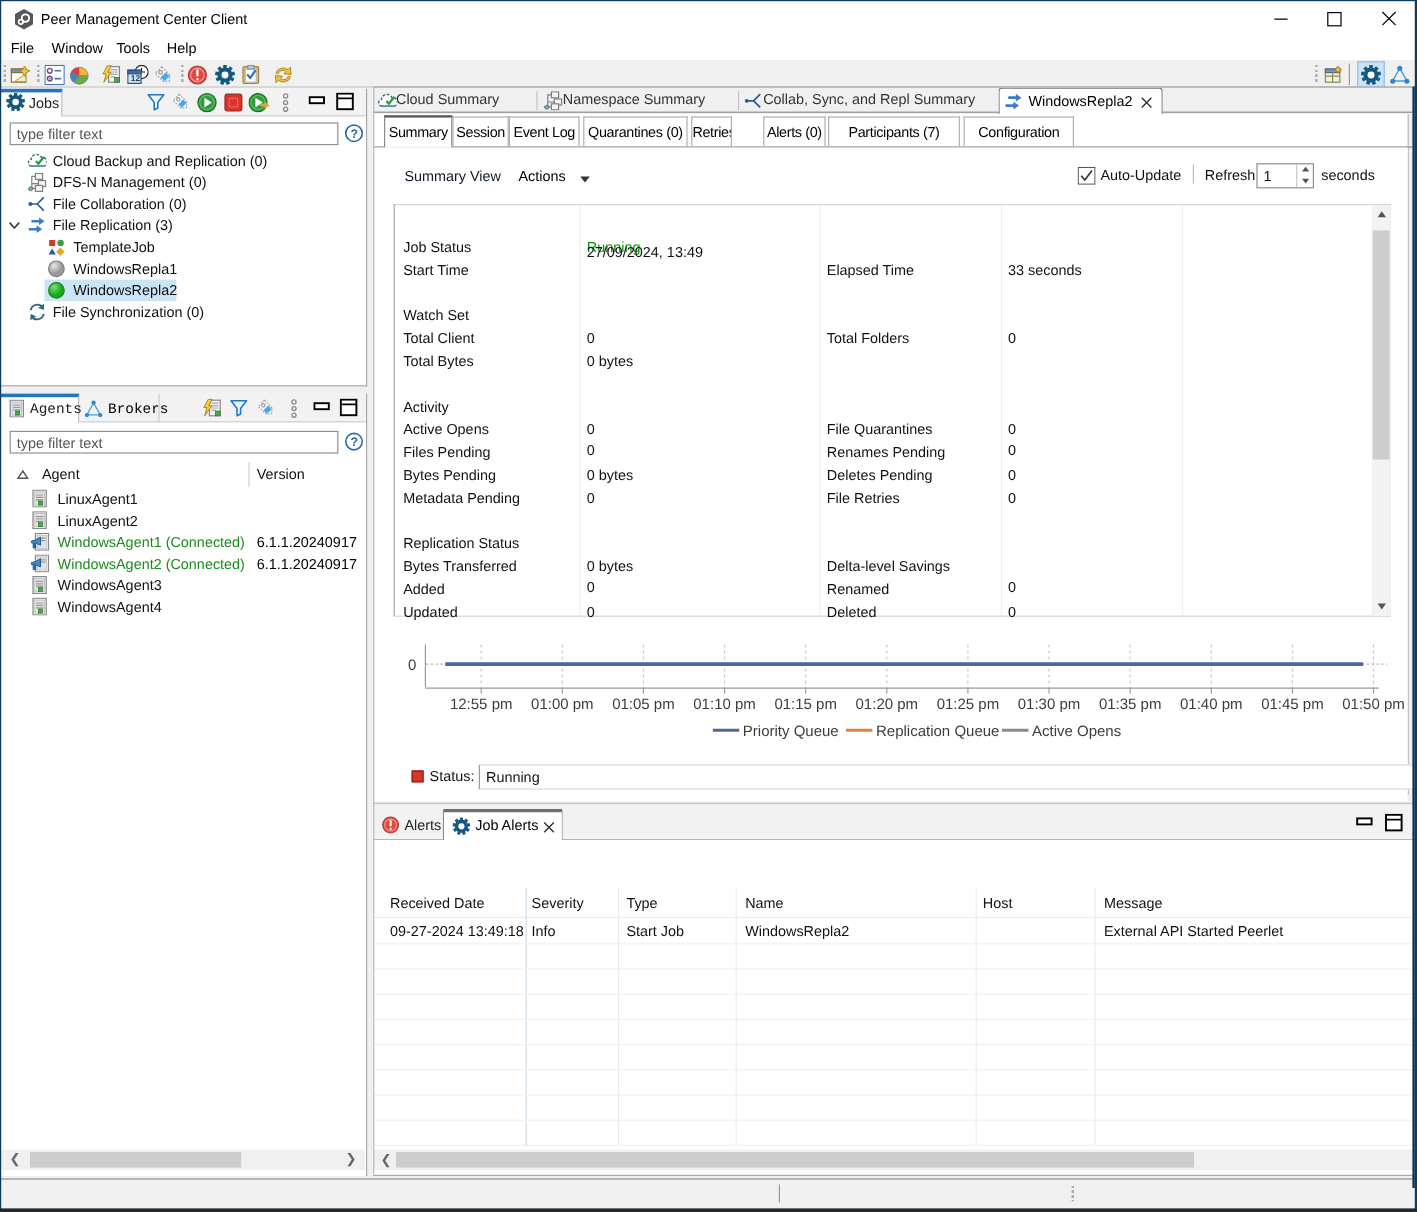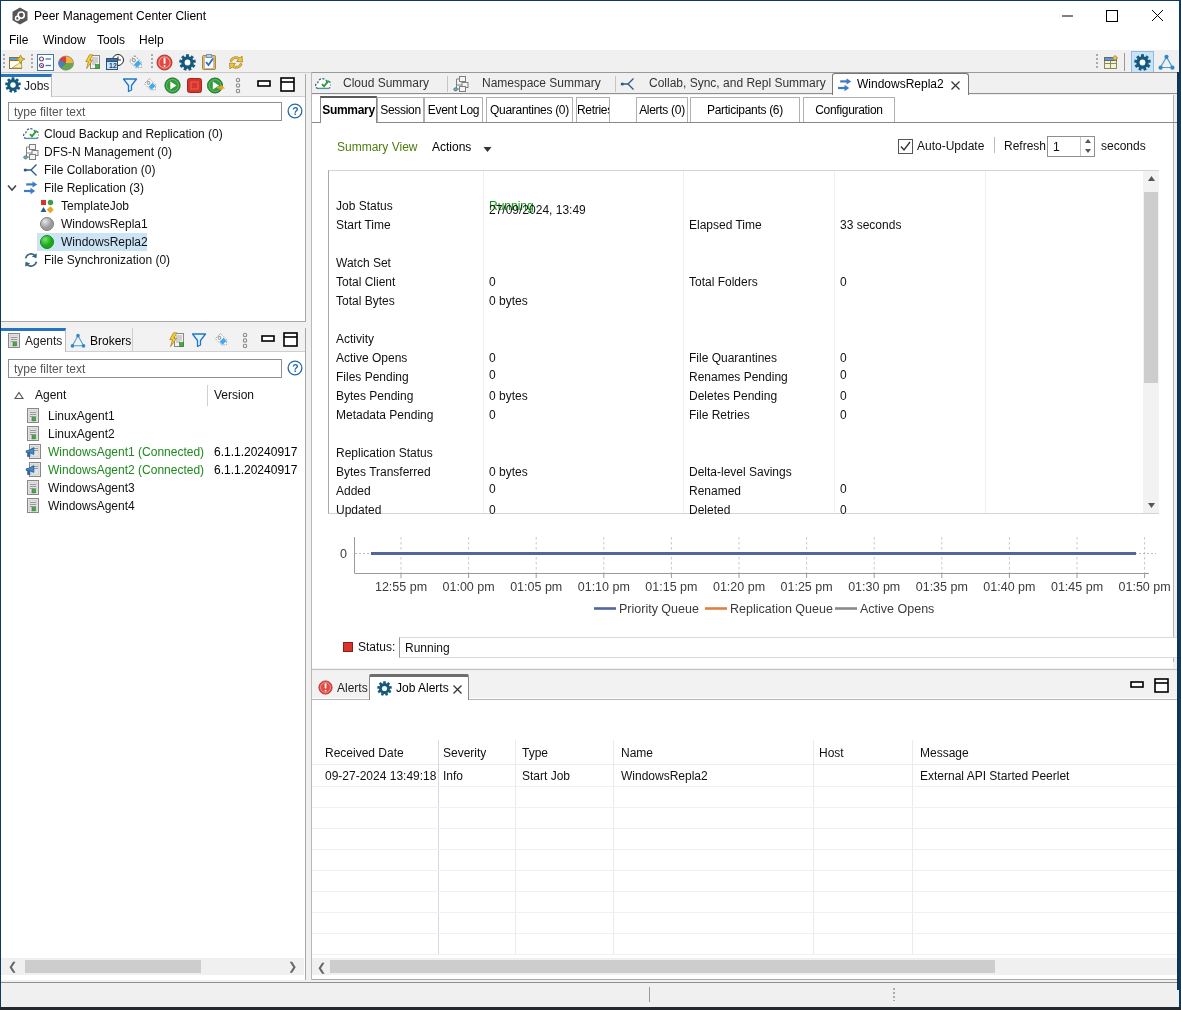--- a/index.html
+++ b/index.html
@@ -26,30 +26,30 @@
 #jobs{left:0;top:74px;width:306px;height:248px;background:#fff;border-right:1px solid #a9a9a9;border-bottom:1px solid #a9a9a9;}
 #jobs-tabbar{left:0;top:0;width:305px;height:23px;background:#f2f2f2;}
 #jobs-tab{left:0;top:0;width:52px;height:23px;background:#fff;border-top:3px solid #2574c0;border-right:1px solid #bdbdbd;}
 .filterbox{position:absolute;background:#fff;border:1px solid #8f8f8f;color:#555;padding-left:5px;line-height:17px;font-size:12px;}
 .helpq{position:absolute;width:16px;height:16px;}
 
 .trow{position:absolute;left:0;height:18px;line-height:18px;white-space:nowrap;}
 .ticon{position:absolute;top:1px;}
 
 #agents{left:0;top:328px;width:306px;height:652px;background:#fff;border-right:1px solid #a9a9a9;border-bottom:1px solid #a9a9a9;}
-#agents-tabbar{left:0;top:0;width:305px;height:24px;background:#f2f2f2;}
+#agents-tabbar{left:0;top:0;width:305px;height:24px;background:#f2f2f2;font-family:Liberation Mono, monospace;}
 .ltab{position:absolute;top:0;height:24px;background:#fff;}
 
 #editor{left:311px;top:72px;width:866px;height:597px;}
 #edit-tabbar{left:0;top:0;width:866px;height:22px;background:#f0f0f0;border-top:1px solid #999;border-bottom:1px solid #8e8e8e;}
 .etab{position:absolute;top:0;height:22px;line-height:21px;white-space:nowrap;color:#333;}
-.etab .lbl{margin-left:32px;}
+.etab .lbl{margin-left:19px;}
 #innertabs{left:0;top:25px;width:866px;height:26px;}
 .itab{position:absolute;top:0;height:25px;line-height:24px;text-align:center;background:transparent;border:1px solid #b0b0b0;border-bottom:none;color:#000;letter-spacing:-0.3px;white-space:nowrap;overflow:hidden;}
-.itab.sel{background:#fff;height:27px;border:1px solid #8a8a8a;border-bottom:none;border-top:2px solid #5a5a5a;font-weight:bold;}
+.itab.sel{background:#fff;height:27px;border:1px solid #8a8a8a;border-bottom:none;border-top:2px solid #5a5a5a;}
 #itab-base{position:absolute;left:0;top:50px;width:866px;height:1px;background:#898989;}
 
 #sumtable{left:17px;top:47px;width:831px;height:344px;border:1px solid #d4d4d4;border-left:1px solid #a8a8a8;background:#fff;}
 .gl{position:absolute;top:0;width:1px;height:100%;background:#edeff1;}
 .srow{position:absolute;white-space:nowrap;}
 .bold{font-weight:normal;}
 .green{color:#0c930c;}
 
 #chart{left:0;top:455px;width:866px;height:100px;}
 
@@ -495,25 +495,25 @@
     </div>
   </div>
   <div class="abs" id="itab-base"></div>
   <div class="abs" id="innertabs">
     <div class="itab sel" style="left:9px;width:57px;margin-top:-1px">Summary</div>
     <div class="itab" style="left:66px;width:47px">Session</div>
     <div class="itab" style="left:113px;width:59px">Event Log</div>
     <div class="itab" style="left:175px;width:87px">Quarantines (0)</div>
     <div class="itab" style="left:265px;width:34px">Retries (0)</div>
     <div class="itab" style="left:325px;width:52px">Alerts (0)</div>
-    <div class="itab" style="left:379px;width:110px">Participants (6)</div>
+    <div class="itab" style="left:379px;width:110px">Participants (7)</div>
     <div class="itab" style="left:492px;width:92px">Configuration</div>
   </div>
   <div class="abs" style="left:0;top:51px;width:862px;height:545px;background:#fff">
-    <span class="abs" style="left:26px;top:17px;color:#4d7c0f">Summary View</span>
+    <span class="abs" style="left:26px;top:17px;color:#0f172a">Summary View</span>
     <span class="abs" style="left:121px;top:17px;color:#000">Actions</span>
     <svg class="abs" style="left:172px;top:23px" width="9" height="7" viewBox="0 0 9 7">
         <path d="M0.5 1 L4.5 6 L8.5 1 Z" fill="#333"></path>
       </svg>
     <svg class="abs" style="left:587px;top:16px" width="15" height="15" viewBox="0 0 15 15">
         <rect x="0.5" y="0.5" width="14" height="14" fill="#fff" stroke="#555"></rect>
         <path d="M3 7.5 L6 11 L12 3" fill="none" stroke="#333" stroke-width="1.4"></path>
       </svg>
     <span class="abs" style="left:606px;top:16px">Auto-Update</span>
     <div class="abs" style="left:683px;top:14px;width:1px;height:16px;background:#bbb"></div>

